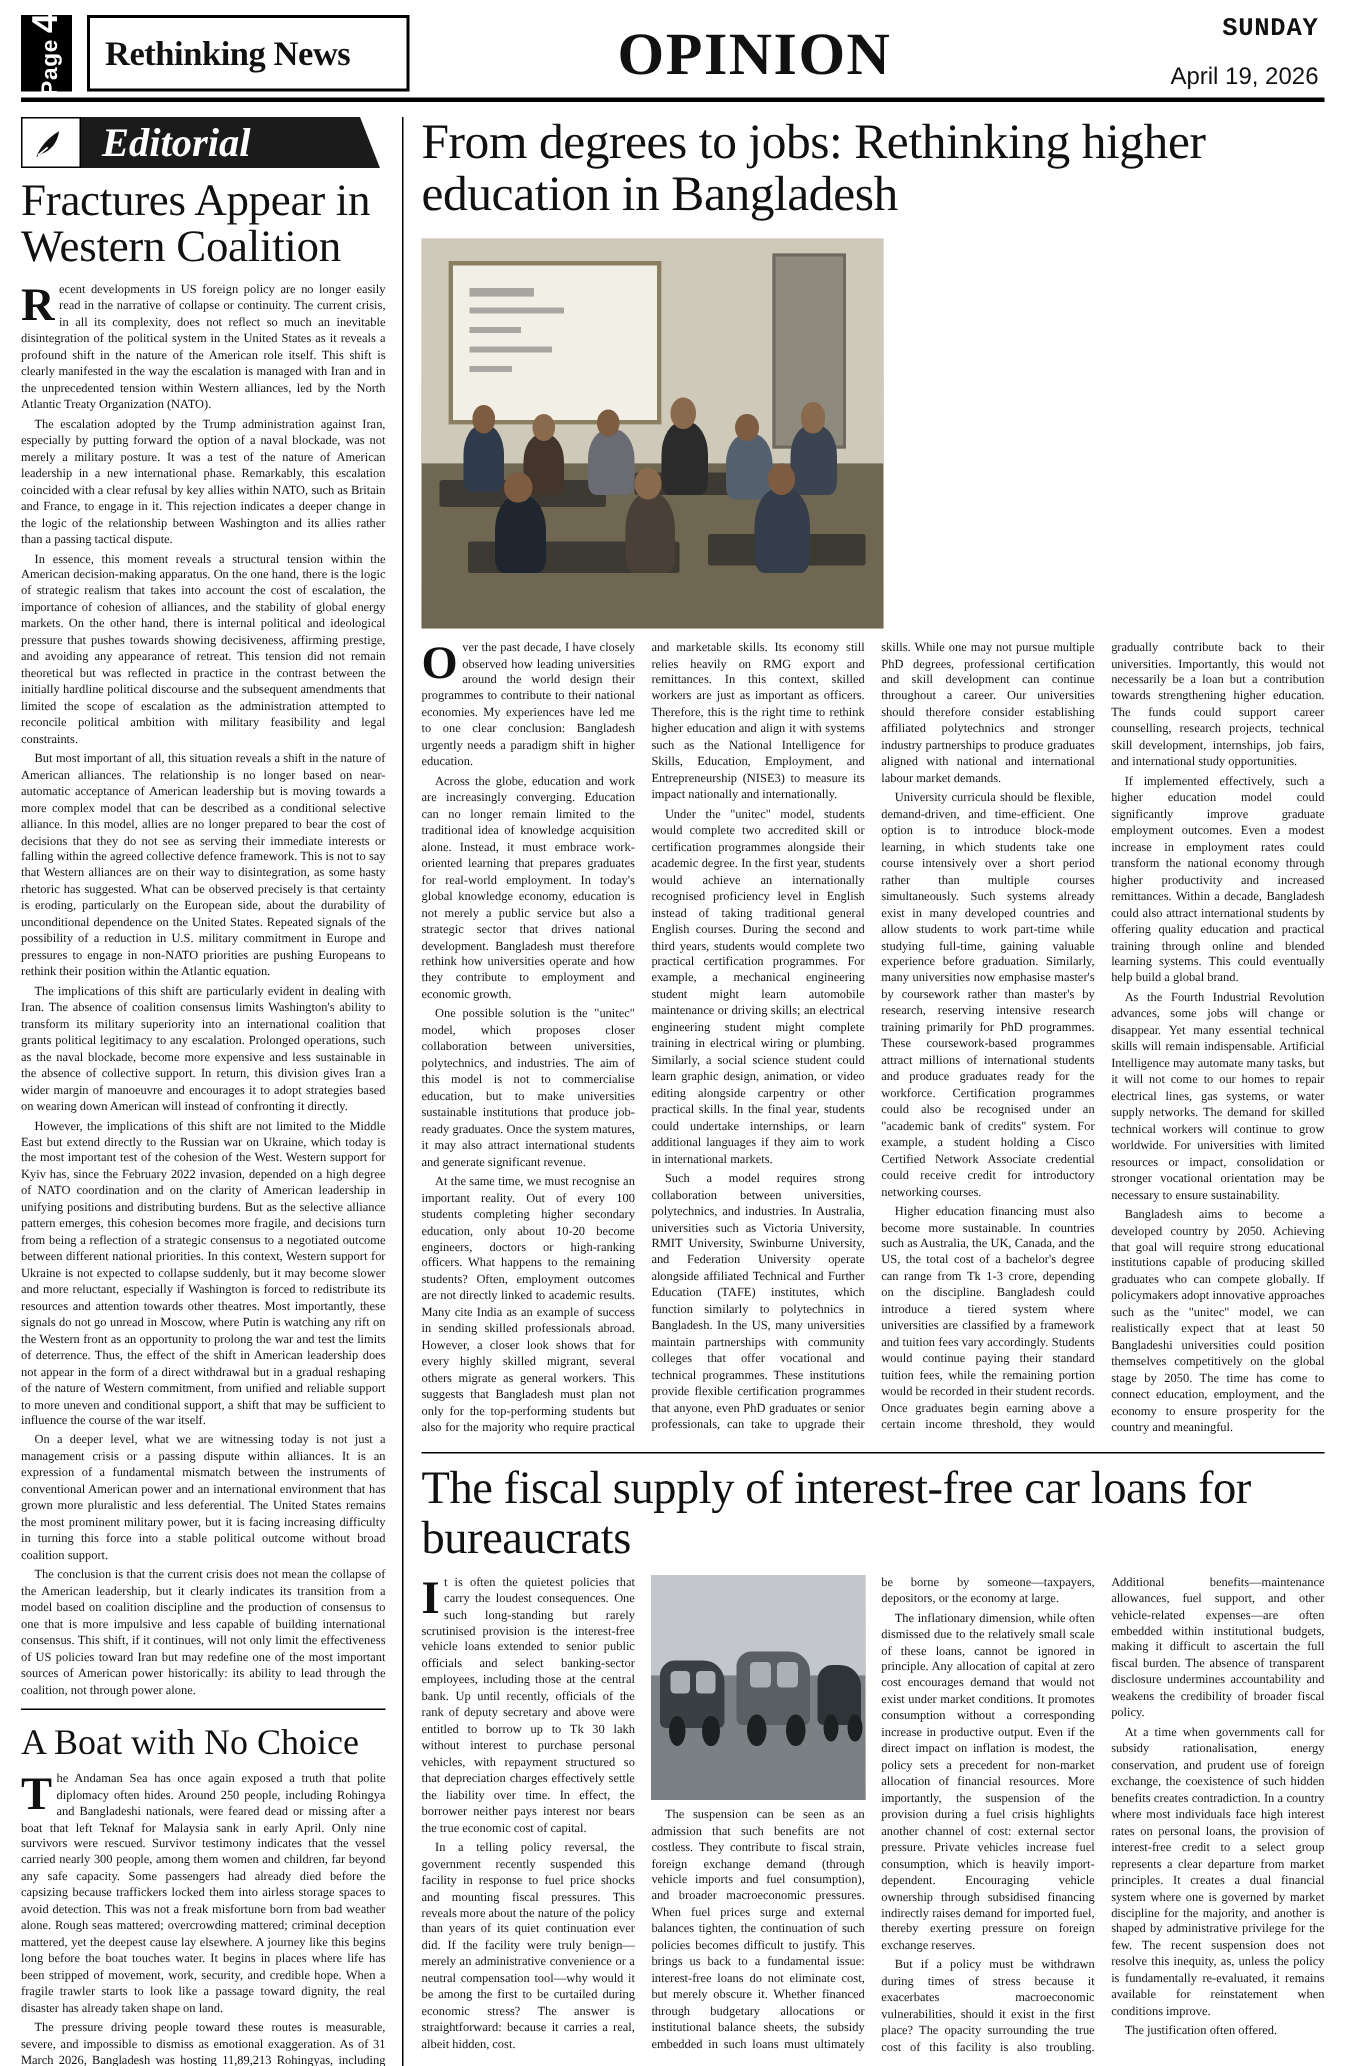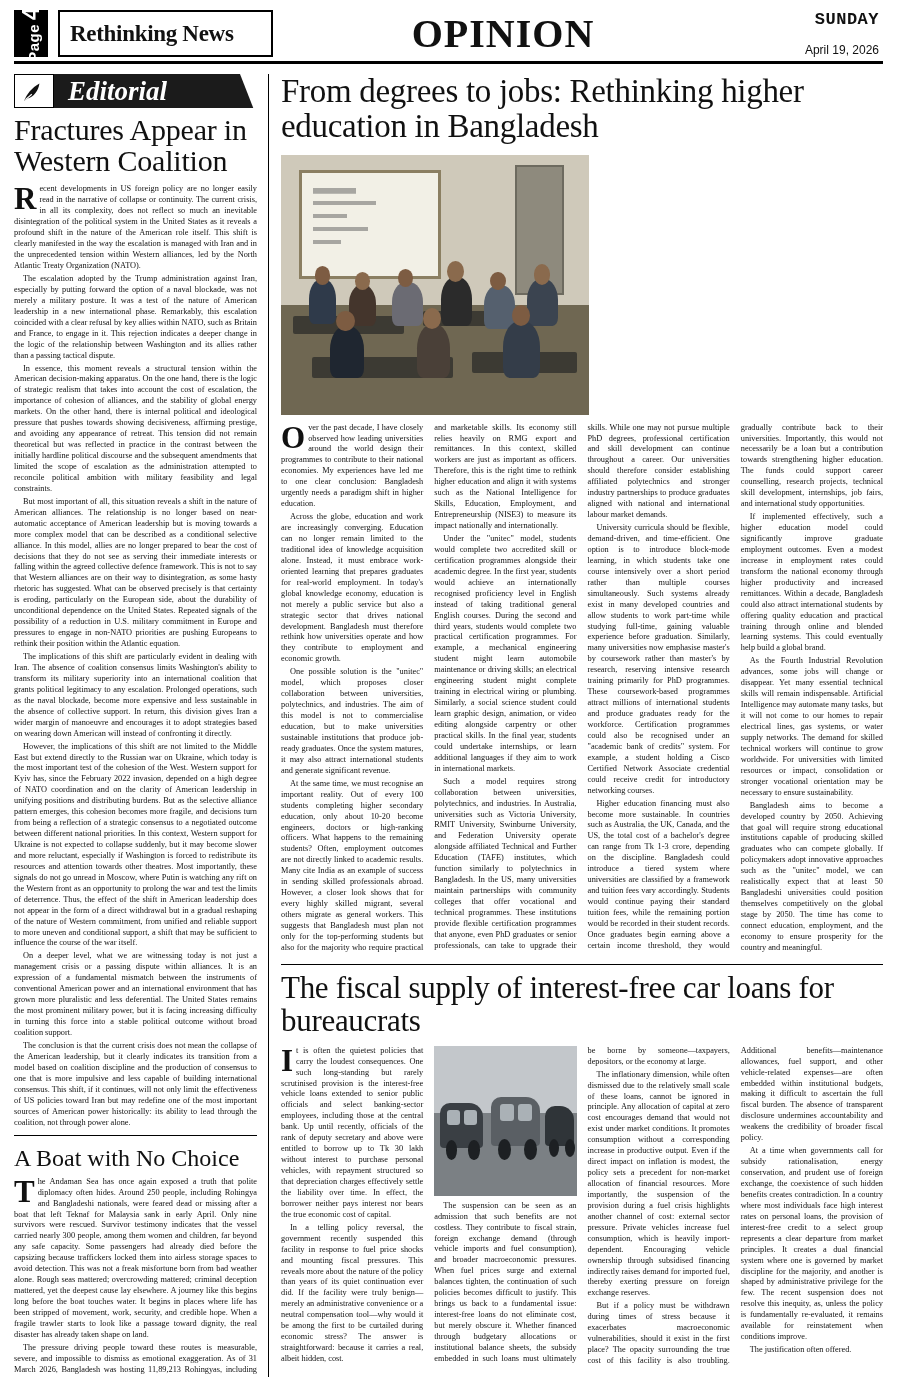--- a/index.html
+++ b/index.html
@@ -78,21 +78,21 @@
     padding-right: 4px;
   }
   .dateblock .dow {
     font-family: Liberation Mono, monospace;
     font-weight: bold;
     font-size: 17px;
     letter-spacing: 0.5px;
   }
   .dateblock .date {
     font-family: "Liberation Sans", sans-serif;
-    font-size: 12px;
+    font-size: 16px;
     margin-top: 14px;
   }
 
   
   .content {
     display: flex;
     gap: 12px;
     margin-top: 10px;
   }
   .col-left {

